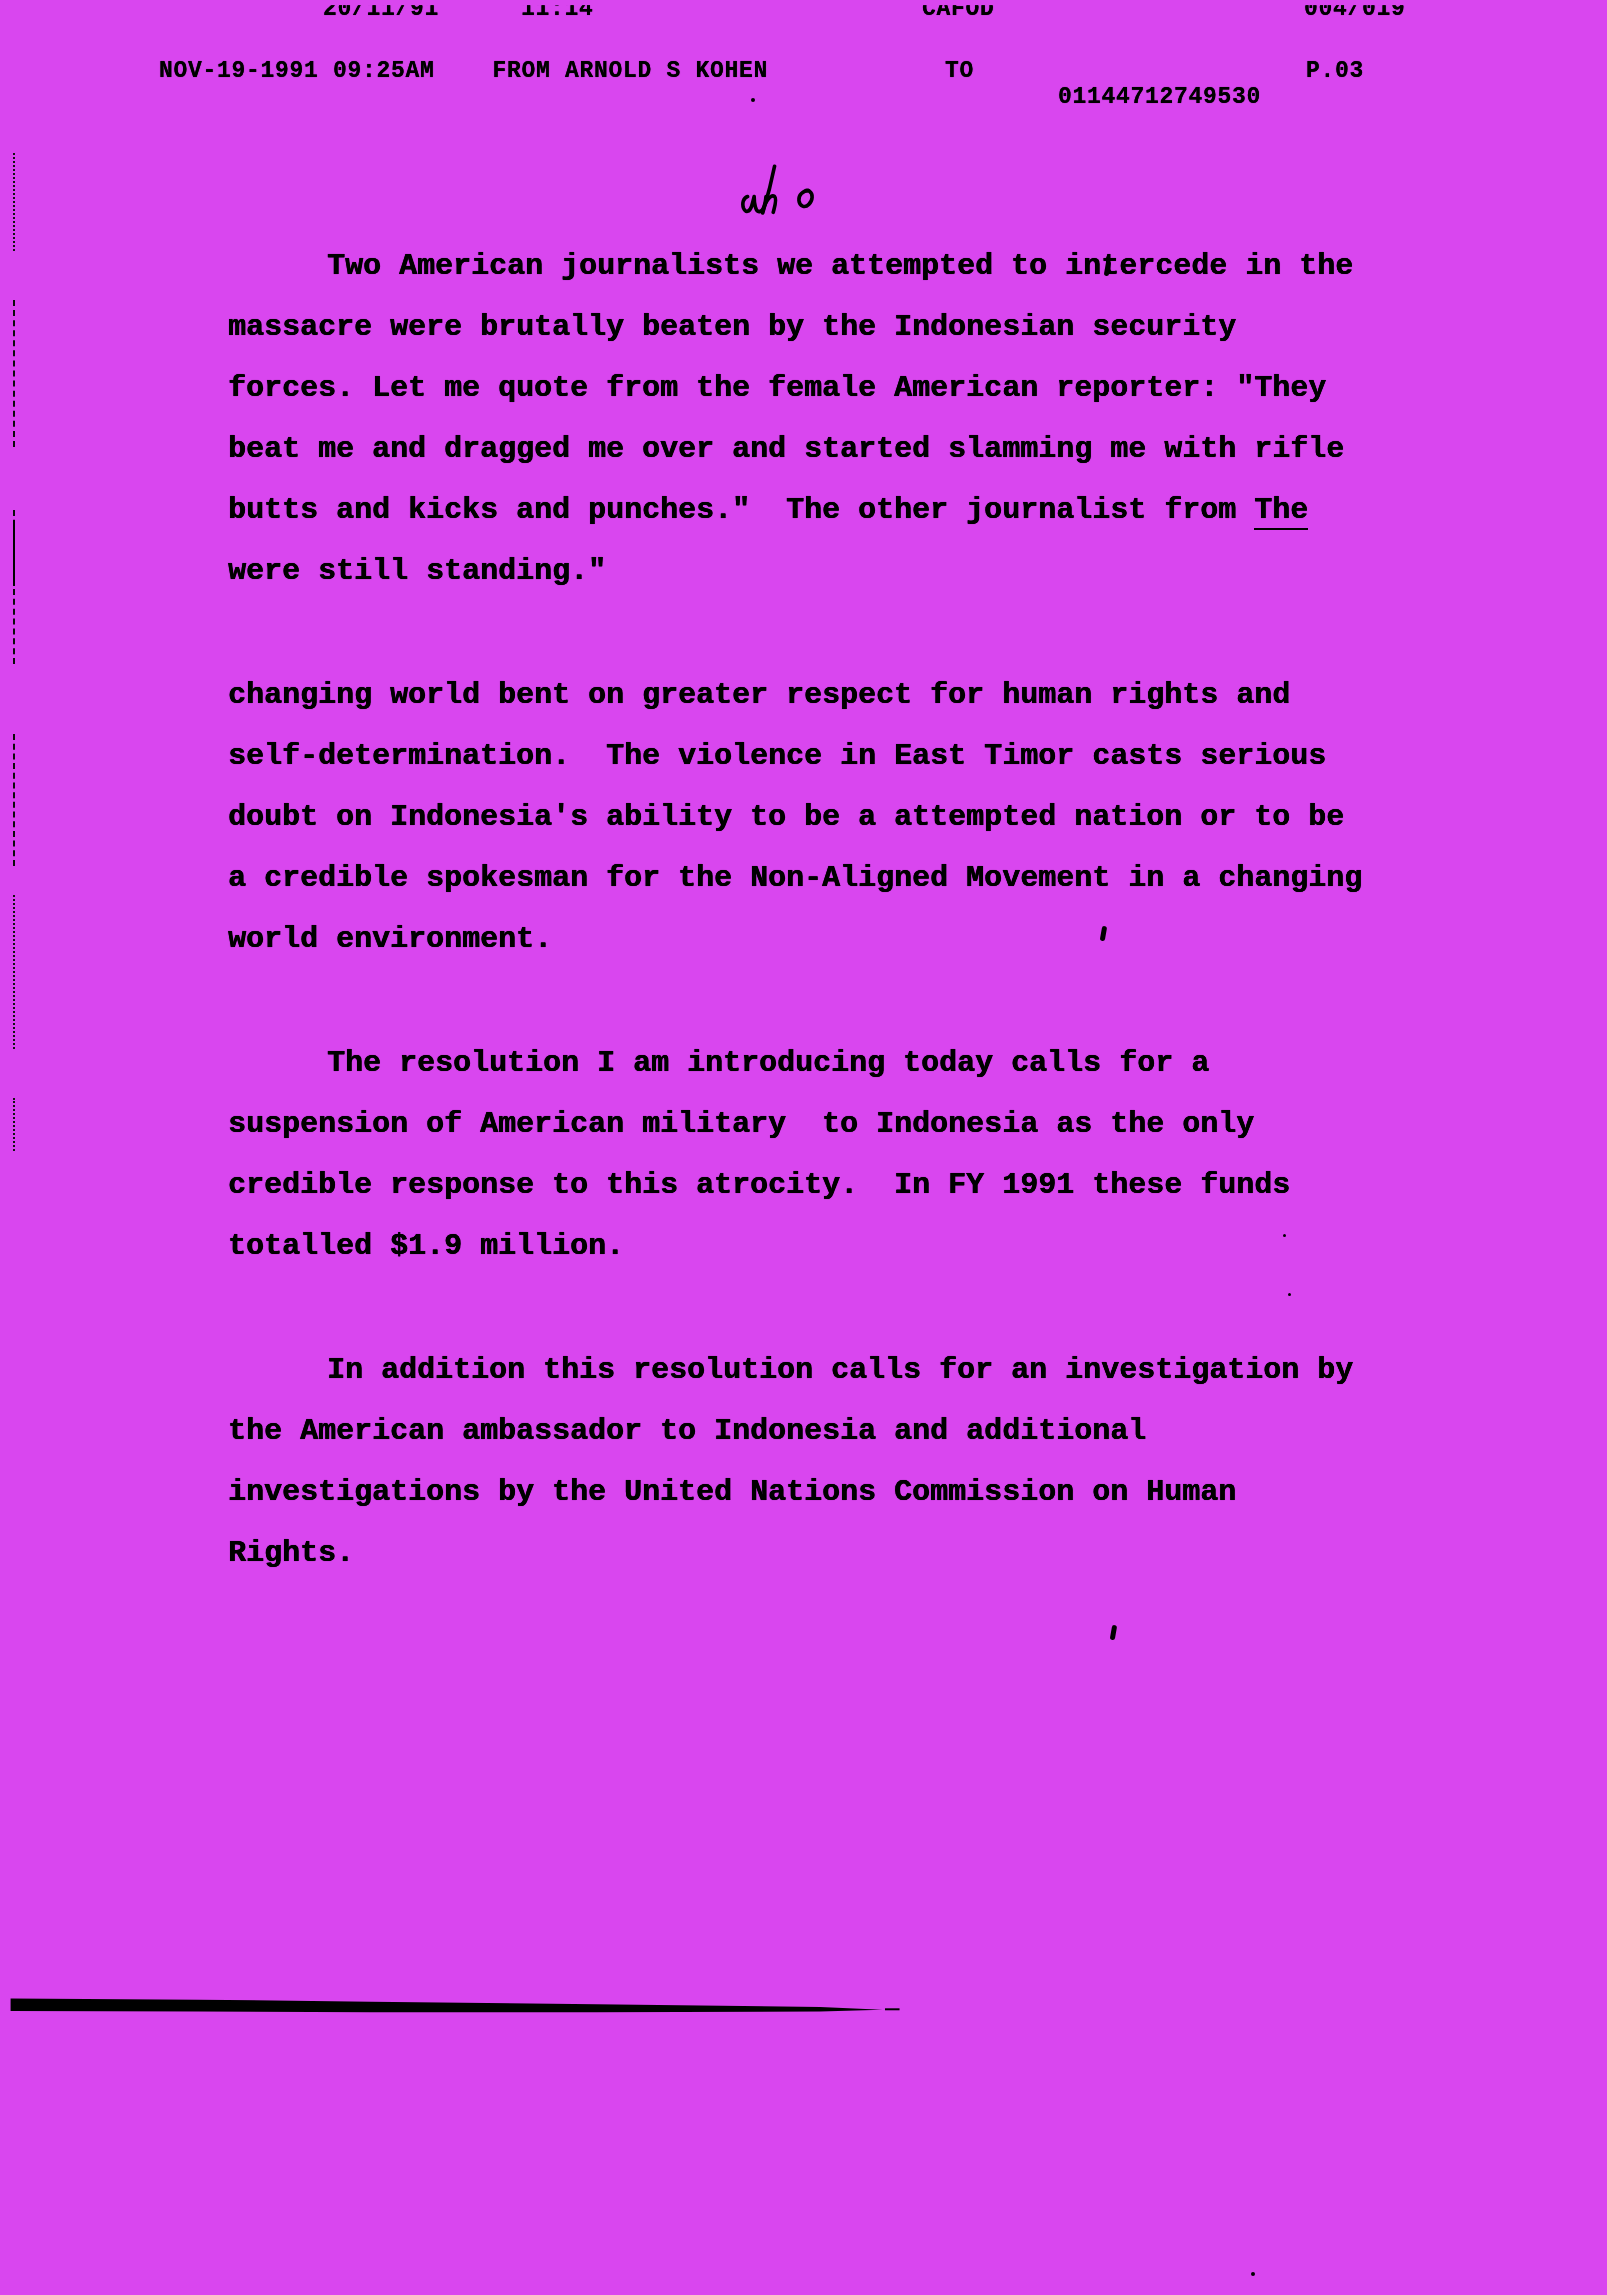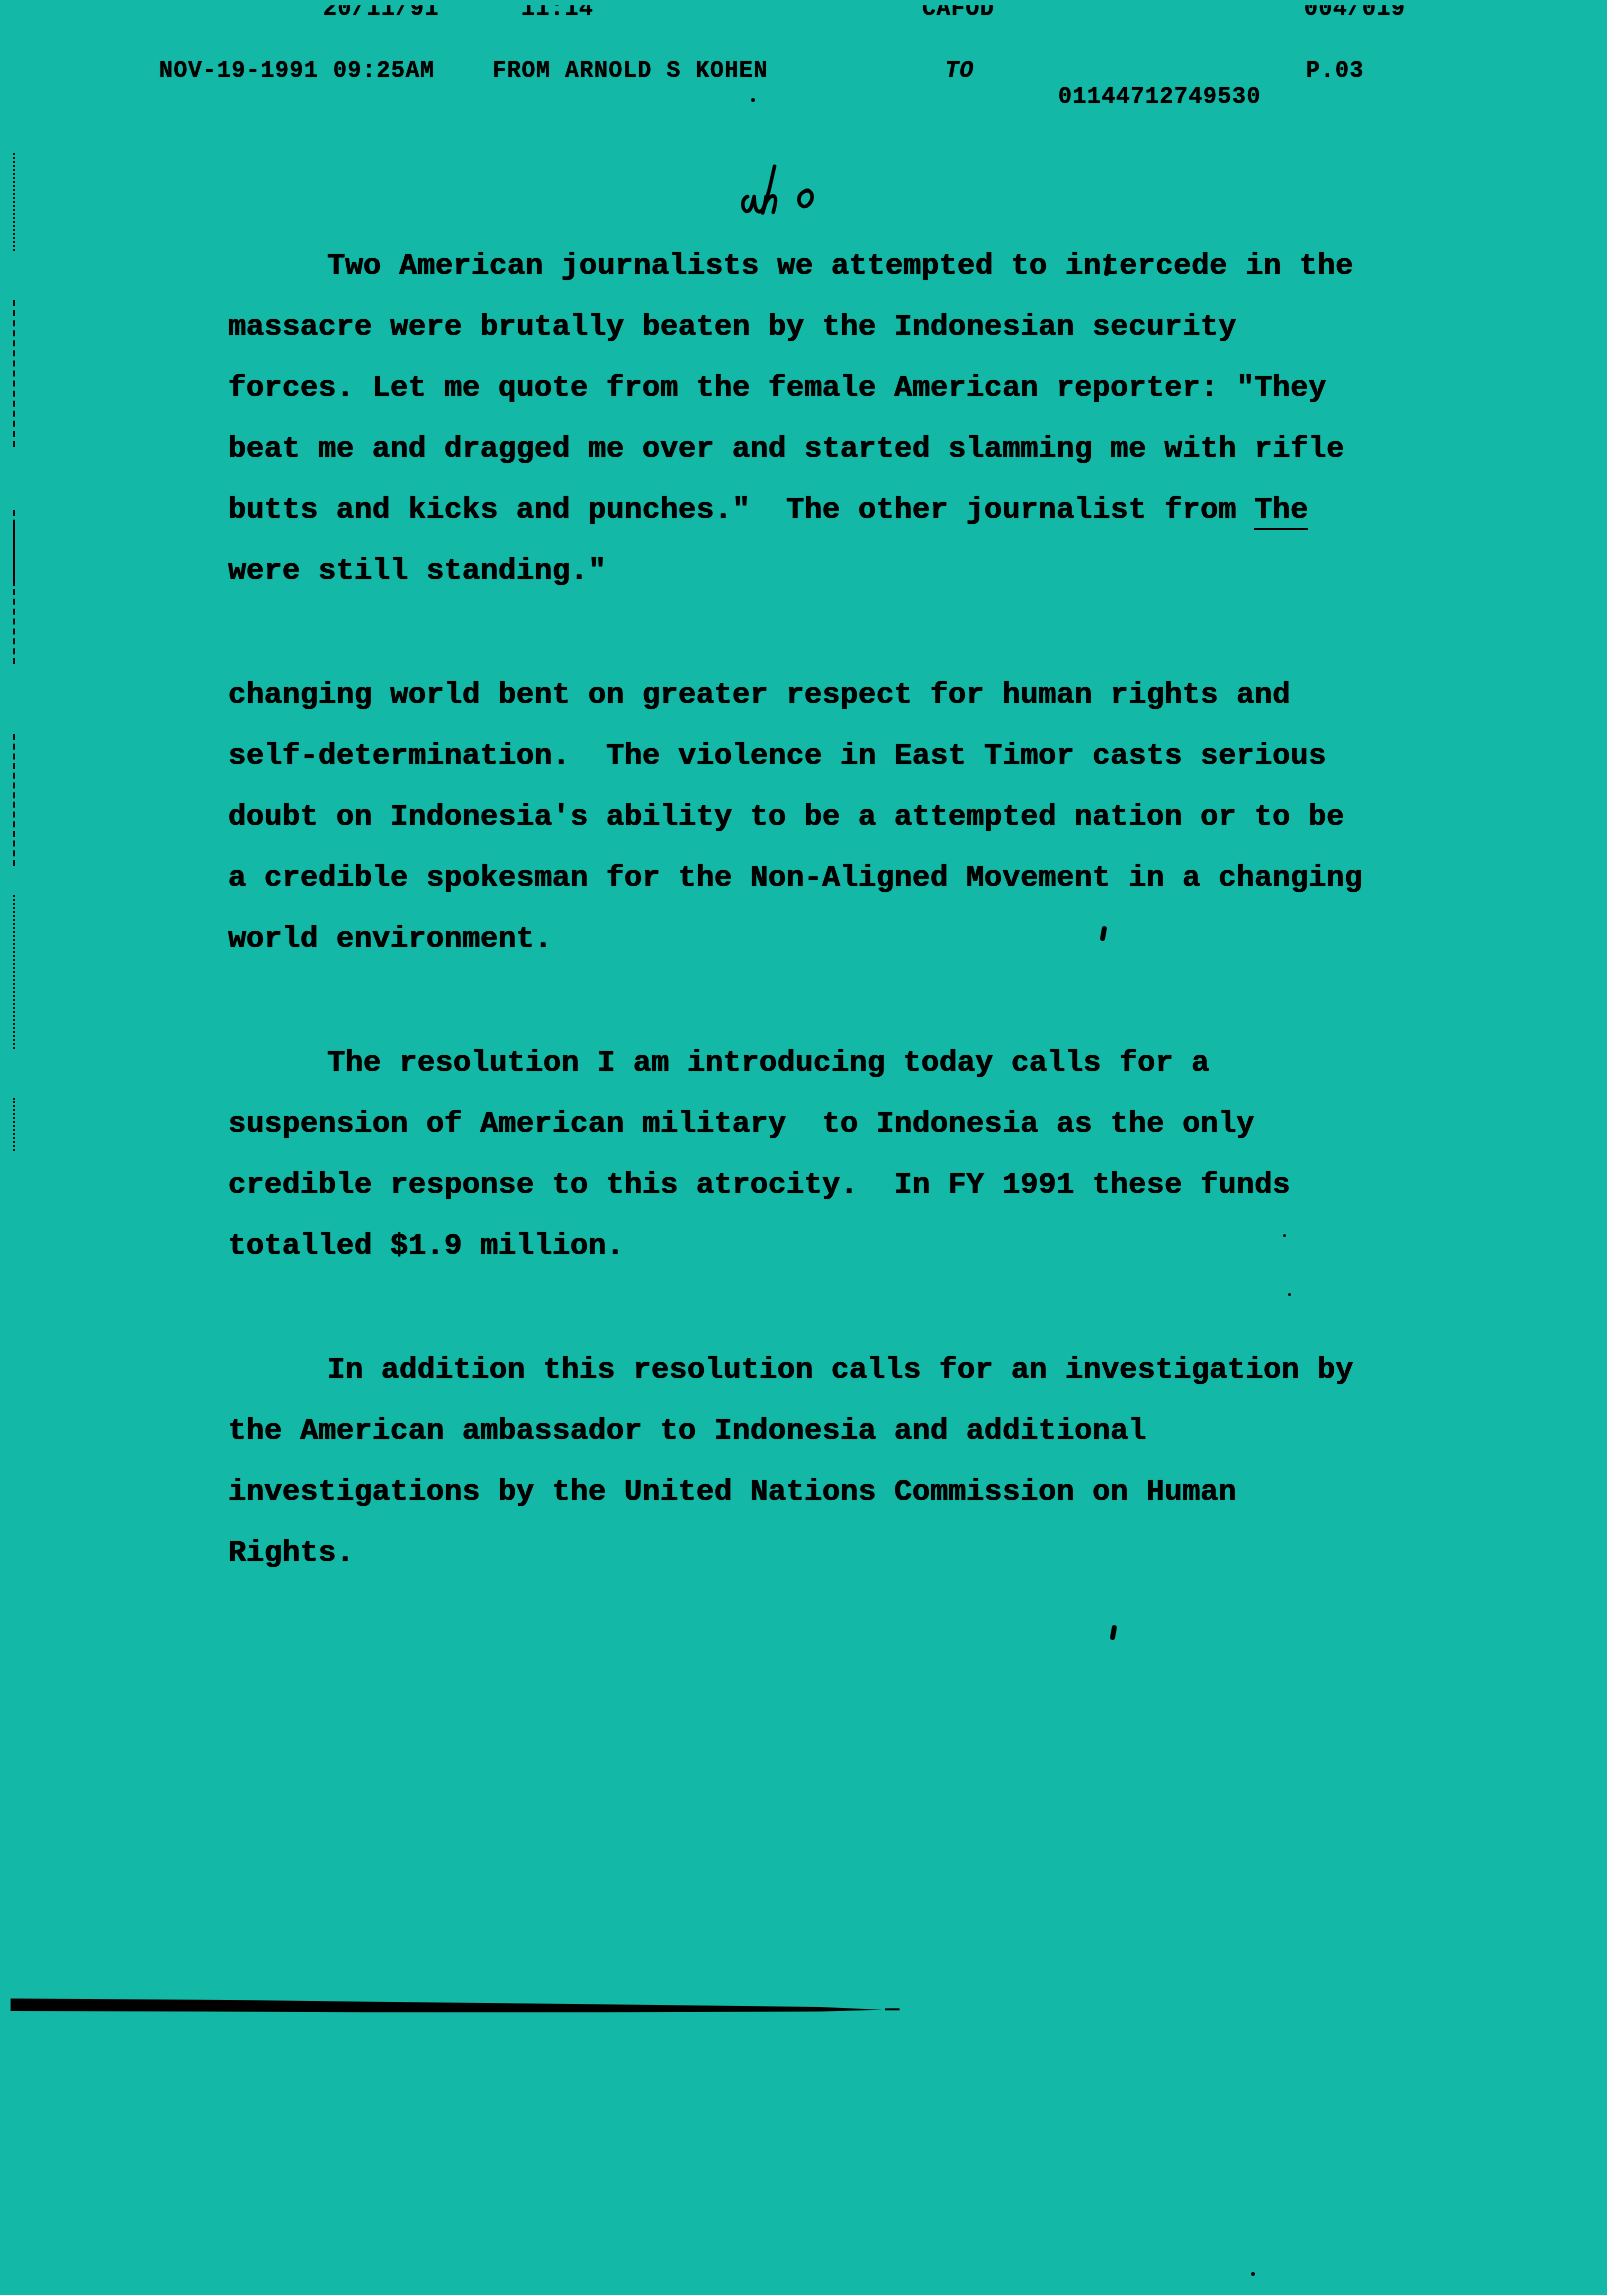--- a/index.html
+++ b/index.html
@@ -1,38 +1,38 @@
 <!DOCTYPE html>
 <html style="font-size:10.6px"><head>
 <meta charset="utf-8">
 <style>
   html,body { margin:0; padding:0; background:#e8e8e8; }
   .page {
     position:relative; width:1608px; height:2295px;
-    background:#14b8a6; overflow:hidden;
+    background:#d946ef; overflow:hidden;
     font-family:"Liberation Mono","DejaVu Sans Mono",monospace;
     color:#000;
   }
   
   .fax-line1 {
     position:absolute; top:-4px; left:0; width:1608px; height:28px;
     clip-path: inset(9.3px 0 0 0);
   }
   .fax-line1 span, .fax-line2 span {
     position:absolute; top:0; font-size:23px; font-weight:700;
     letter-spacing:0.7px; white-space:pre;
     text-shadow:0 0 0.7px #000;
   }
   .fax-line2 { position:absolute; top:58px; left:0; width:1608px; height:29px; }
   .h-date1   { left:323px; }
   .h-time1   { left:521px; }
   .h-station { left:922px; }
   .h-pages   { left:1304px; }
   .h-left2   { left:159px; }
-  .h-to      { left:945px;font-style:italic; }
+  .h-to      { left:945px; }
   .h-number  { left:1058px;margin-top:26px; }
   .h-page2   { left:1306px; }
 
   
   .body-text {
     position:absolute; left:210px; top:218px; width:1230px;
     font-size:30px; font-weight:700; line-height:61px;
     text-shadow:0 0 0.7px #000, 0.4px 0.4px 0 #000;
   }
   .para { margin:18px; }

